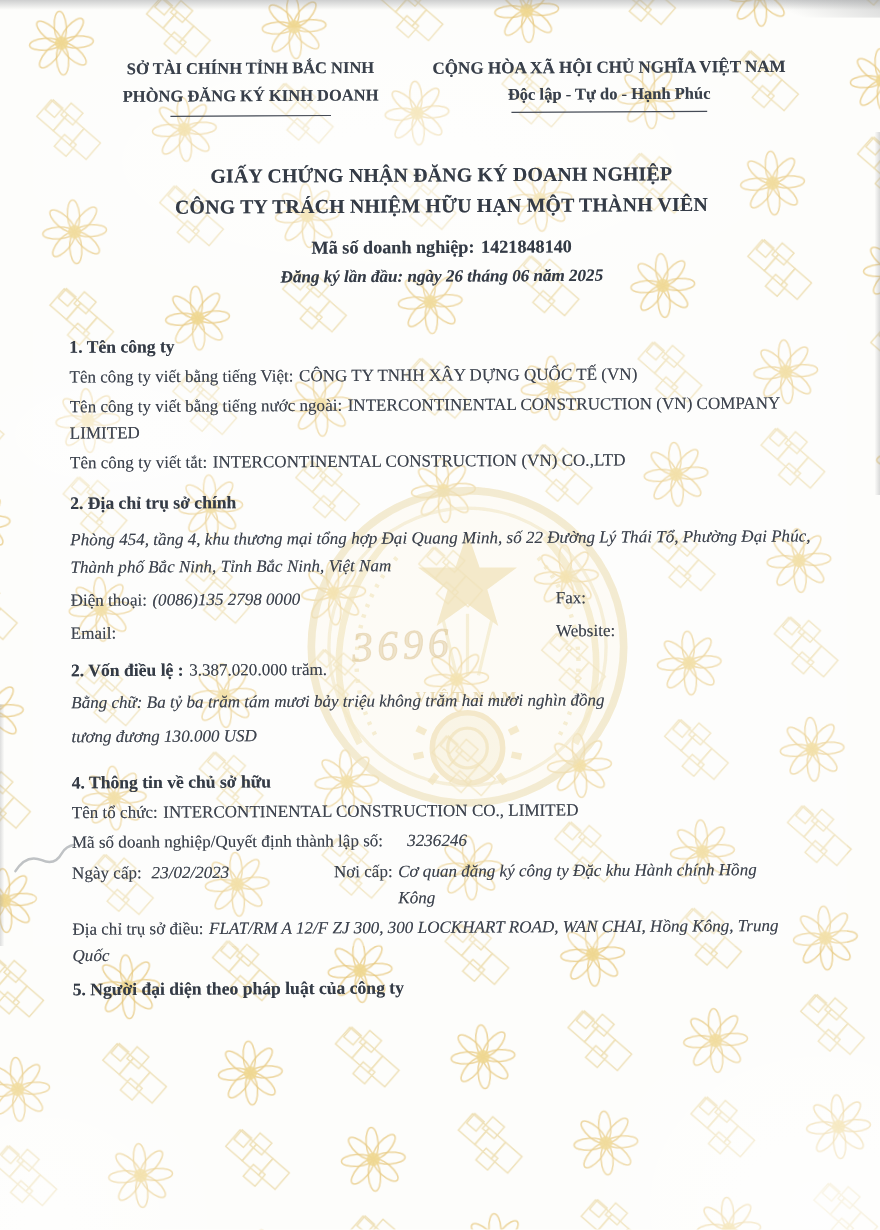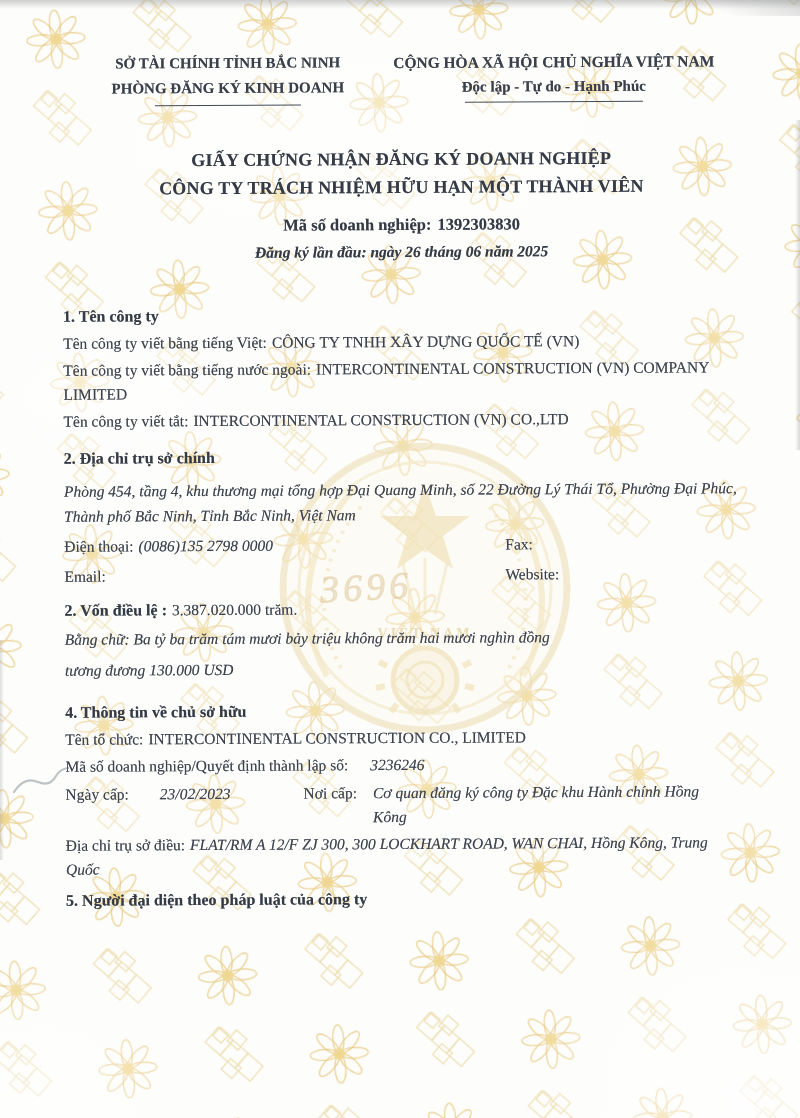--- a/index.html
+++ b/index.html
@@ -75,21 +75,21 @@
   .row2 .col-a{width:441px;}
   .val-it{font-style:italic;}
   .s3-head{margin-top:10px;}
   .s3-head .hv{font-weight:normal;font-size:15.5px;color:#3d434e;}
   .words{font-style:italic;margin-top:5px;}
   .equiv{font-style:italic;margin-top:7px;}
   .s4-head{margin-top:18px;}
   .gap22{margin-left:22px;font-family:Liberation Serif, serif;}
   .issue-row{display:flex;margin-top:4px;align-items:flex-start;}
   .issue-row .pair1{width:238px;flex:none;}
-  .issue-row .place-lbl{flex:none;margin-right:16px;}
+  .issue-row .place-lbl{flex:none;margin-right:5px;}
   .issue-row .place-val{width:352px;font-style:italic;}
   .s5-head{margin-top:7px;}
 </style>
 </head>
 <body>
 
 <div class="page">
 
   <svg class="bg" width="800" height="1118" viewBox="0 0 800 1118" aria-hidden="true">
     <defs>
@@ -174,21 +174,21 @@
         <div>CỘNG HÒA XÃ HỘI CHỦ NGHĨA VIỆT NAM</div>
         <div class="motto">Độc lập - Tự do - Hạnh Phúc</div>
         <hr class="rule motto-rule">
       </div>
     </div>
 
     <div class="title-block">
       <div class="title-line">GIẤY CHỨNG NHẬN ĐĂNG KÝ DOANH NGHIỆP</div>
       <div class="title-line">CÔNG TY TRÁCH NHIỆM HỮU HẠN MỘT THÀNH VIÊN</div>
       <div class="code-line">
-        <span class="lbl">Mã số doanh nghiệp:</span><span>1392303830</span>
+        <span class="lbl">Mã số doanh nghiệp:</span><span>1421848140</span>
       </div>
       <div class="reg-line">Đăng ký lần đầu: ngày 26 tháng 06 năm 2025</div>
     </div>
 
     <div class="body-text">
 
       <p class="sec-heading s1-head">1. Tên công ty</p>
       <p class="line">
         <span class="lbl">Tên công ty viết bằng tiếng Việt:</span><span>CÔNG TY TNHH XÂY DỰNG QUỐC TẾ (VN)</span>
       </p>
@@ -220,21 +220,21 @@
 
       <p class="sec-heading s4-head">4. Thông tin về chủ sở hữu</p>
       <p class="line">
         <span class="lbl">Tên tổ chức:</span><span>INTERCONTINENTAL CONSTRUCTION CO., LIMITED</span>
       </p>
       <p class="line">
         <span>Mã số doanh nghiệp/Quyết định thành lập số:</span><span class="val-it gap22">3236246</span>
       </p>
       <div class="issue-row">
         <div class="pair1">
-          <span class="lbl">Ngày cấp:</span><span class="val-it" style="margin-left:26px">23/02/2023</span>
+          <span class="lbl">Ngày cấp:</span><span class="val-it" style="margin-left:4px">23/02/2023</span>
         </div>
         <div class="place-lbl">Nơi cấp:</div>
         <div class="place-val">Cơ quan đăng ký công ty Đặc khu Hành chính Hồng Kông</div>
       </div>
       <p class="line">
         <span class="lbl">Địa chỉ trụ sở điều:</span><span class="val-it">FLAT/RM A 12/F ZJ 300, 300 LOCKHART ROAD, WAN CHAI, Hồng Kông, Trung Quốc</span>
       </p>
 
       <p class="sec-heading s5-head">5. Người đại diện theo pháp luật của công ty</p>
 

